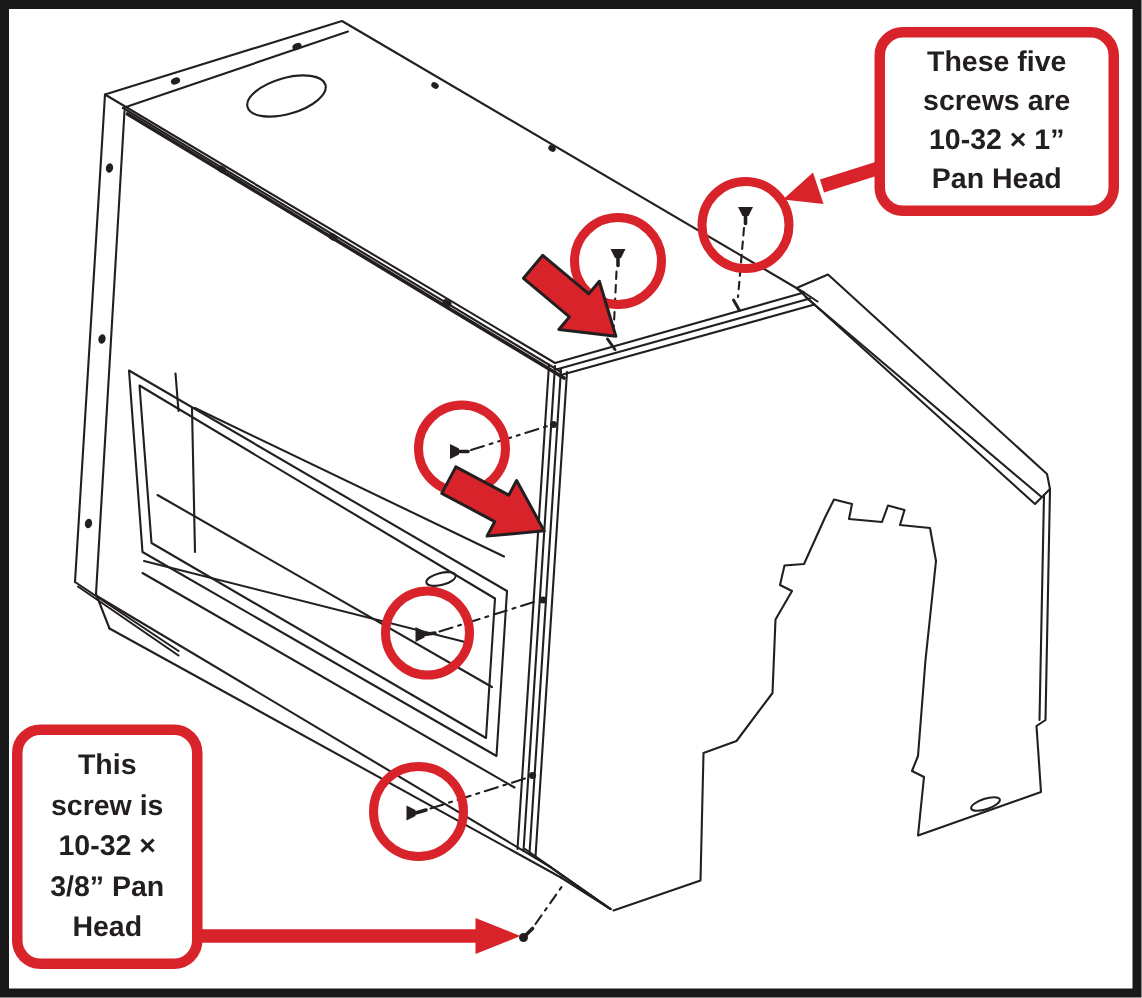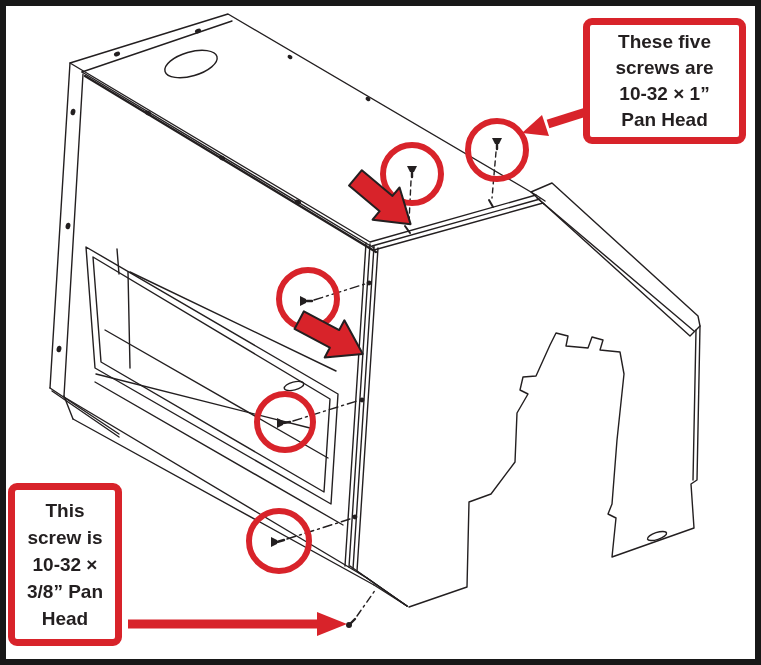--- a/index.html
+++ b/index.html
@@ -7,29 +7,29 @@
     width:761px;height:665px;position:relative;overflow:hidden;
     font-family:"Liberation Sans", sans-serif;
   }
   .page-frame{
     position:absolute;inset:0;border:6px solid #181818;box-sizing:border-box;
     pointer-events:none;z-index:50;
   }
   svg.drawing{position:absolute;left:0;top:0;z-index:10;}
   .callout{
     position:absolute;box-sizing:border-box;background:#ffffff;
-    border:7px solid #d8232a;border-radius:9px;z-index:40;
+    border:7px solid #d8232a;border-radius:19px;z-index:40;
     display:flex;align-items:center;justify-content:center;text-align:center;
   }
   .callout-text{
     white-space:pre-line;font-weight:bold;color:#231f20;
     font-size:19px;line-height:26px;letter-spacing:0px;
   }
   .callout-five{left:583px;top:18px;width:163px;height:126px;}
-  .callout-single{left:8px;top:483px;width:114px;height:163px;text-align:center;}
+  .callout-single{left:8px;top:483px;width:127px;height:163px;text-align:center;}
   .callout-single .callout-text{line-height:27px;}
 </style>
 </head>
 <body>
 
 <div class="page-frame"></div>
 
 <svg class="drawing" width="761" height="665" viewBox="0 0 761 665">
 
   <g fill="none" stroke="#231f20" stroke-width="1.4" stroke-linejoin="round" stroke-linecap="round">

